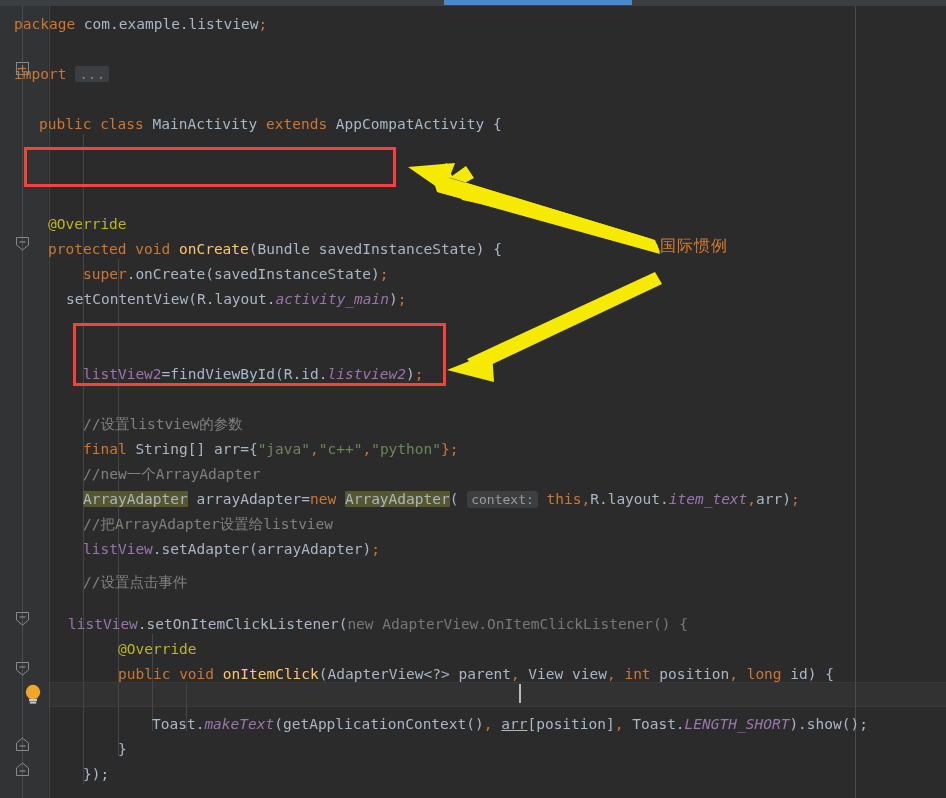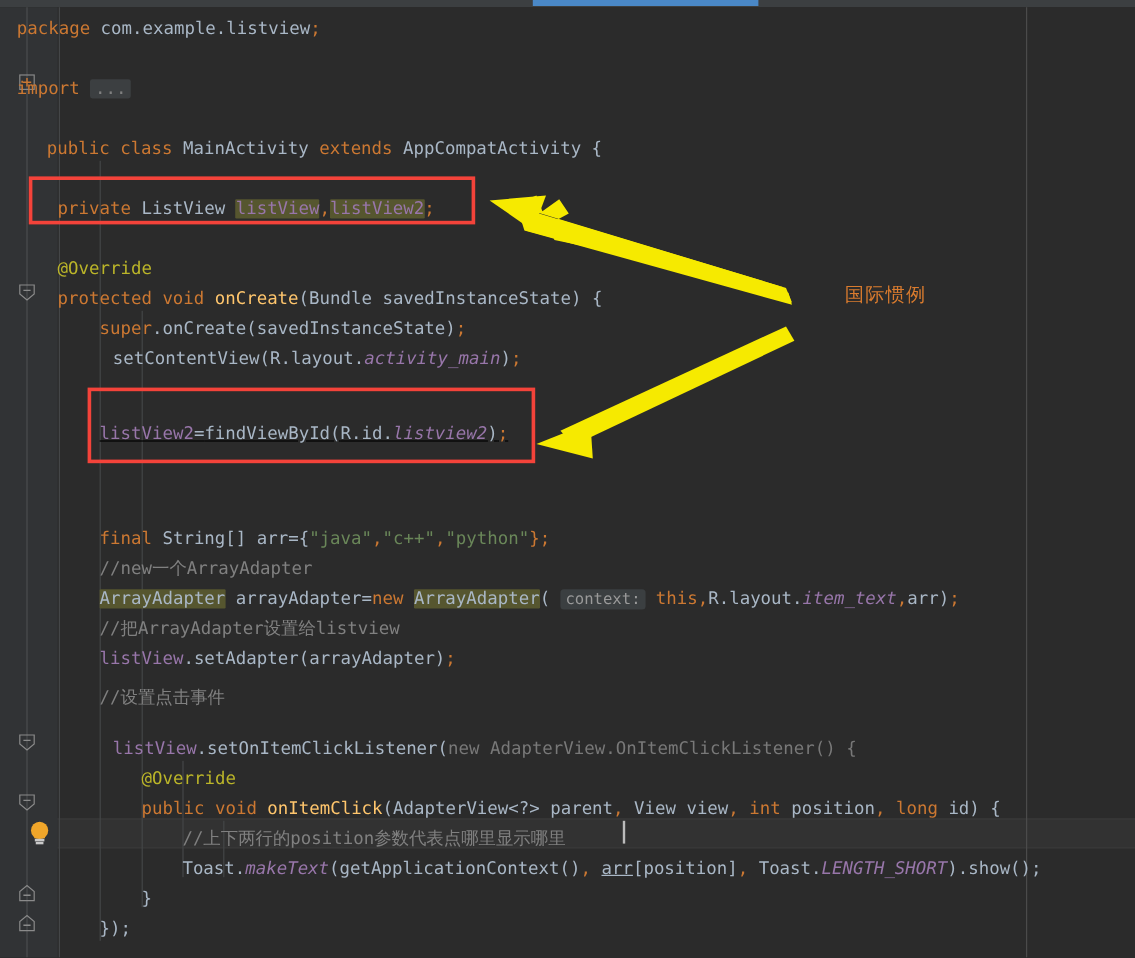--- a/index.html
+++ b/index.html
@@ -144,53 +144,52 @@
     <div class="indent-guide" style="left:186px;top:678px;height:47px;"></div>
 
     <div class="code">
 
       <div class="line" style="top:6px;left:14px;"><span class="kw">package</span><span class="plain"> </span><span class="plain">com.example.listview</span><span class="semi">;</span></div>
 
       <div class="line" style="top:56px;left:14px;text-align:right;"><span class="kw">import</span><span class="plain"> </span><span class="foldbox">...</span></div>
 
       <div class="line" style="top:106px;left:14px;margin-left:25px;"><span class="kw">public</span><span class="plain"> </span><span class="kw">class</span><span class="plain"> </span><span class="plain">MainActivity</span><span class="plain"> </span><span class="kw">extends</span><span class="plain"> </span><span class="plain">AppCompatActivity</span><span class="plain"> </span><span class="plain">{</span></div>
 
-      <div class="line" style="top:156px;left:48px;"><span class="kw">private</span><span class="plain"> </span><span class="type">ListView</span><span class="plain"> </span><span class="fld hl">listView</span><span class="semi">,</span><span class="fld hl">listView2</span><span class="semi">;</span></div>
 
       <div class="line" style="top:206px;left:48px;"><span class="anno">@Override</span></div>
 
       <div class="line" style="top:231px;left:48px;"><span class="kw">protected</span><span class="plain"> </span><span class="kw">void</span><span class="plain"> </span><span class="meth">onCreate</span><span class="punct">(</span><span class="plain">Bundle</span><span class="plain"> </span><span class="plain">savedInstanceState</span><span class="punct">) </span><span class="plain">{</span></div>
 
       <div class="line" style="top:256px;left:83px;"><span class="kw">super</span><span class="punct">.</span><span class="plain">onCreate</span><span class="punct">(</span><span class="plain">savedInstanceState</span><span class="punct">)</span><span class="semi">;</span></div>
 
-      <div class="line" style="top:281px;left:94px;"><span class="plain">setContentView</span><span class="punct">(</span><span class="plain">R.layout.</span><span class="stat">activity_main</span><span class="punct">)</span><span class="semi">;</span></div>
-
-
-      <div class="line" style="top:344px;left:83px;text-decoration:underline;"><span class="fld">listView2</span><span class="punct">=</span><span class="plain">findViewById</span><span class="punct">(</span><span class="plain">R.id.</span><span class="stat">listview2</span><span class="punct">)</span><span class="semi">;</span></div>
-
+      <div class="line" style="top:281px;left:66px;"><span class="plain">setContentView</span><span class="punct">(</span><span class="plain">R.layout.</span><span class="stat">activity_main</span><span class="punct">)</span><span class="semi">;</span></div>
+
+
+      <div class="line" style="top:356px;left:83px;"><span class="fld">listView2</span><span class="punct">=</span><span class="plain">findViewById</span><span class="punct">(</span><span class="plain">R.id.</span><span class="stat">listview2</span><span class="punct">)</span><span class="semi">;</span></div>
+
+      <div class="line" style="top:406px;left:83px;"><span class="cmt">//设置listview的参数</span></div>
 
       <div class="line" style="top:431px;left:83px;"><span class="kw">final</span><span class="plain"> </span><span class="plain">String[]</span><span class="plain"> </span><span class="plain">arr</span><span class="punct">={</span><span class="str">"java"</span><span class="semi">,</span><span class="str">"c++"</span><span class="semi">,</span><span class="str">"python"</span><span class="semi">};</span></div>
 
       <div class="line" style="top:456px;left:83px;"><span class="cmt">//new一个ArrayAdapter</span></div>
 
       <div class="line" style="top:481px;left:83px;"><span class="plain hl">ArrayAdapter</span><span class="plain"> </span><span class="plain">arrayAdapter</span><span class="punct">=</span><span class="kw">new</span><span class="plain"> </span><span class="plain hl">ArrayAdapter</span><span class="punct">(</span><span class="plain"> </span><span class="hintbox">context:</span><span class="plain"> </span><span class="kw">this</span><span class="semi">,</span><span class="plain">R.layout.</span><span class="stat">item_text</span><span class="semi">,</span><span class="plain">arr</span><span class="punct">)</span><span class="semi">;</span></div>
 
       <div class="line" style="top:531px;left:83px;"><span class="fld">listView</span><span class="punct">.</span><span class="plain">setAdapter</span><span class="punct">(</span><span class="plain">arrayAdapter</span><span class="punct">)</span><span class="semi">;</span></div>
 
       <div class="line" style="top:506px;left:83px;"><span class="cmt">//把ArrayAdapter设置给listview</span></div>
 
       <div class="line" style="top:564px;left:83px;"><span class="cmt">//设置点击事件</span></div>
 
-      <div class="line" style="top:606px;left:94px;"><span class="fld">listView</span><span class="punct">.</span><span class="plain">setOnItemClickListener</span><span class="punct">(</span><span class="grey">new</span><span class="grey"> </span><span class="grey">AdapterView.OnItemClickListener()</span><span class="grey"> </span><span class="grey">{</span></div>
+      <div class="line" style="top:606px;left:68px;"><span class="fld">listView</span><span class="punct">.</span><span class="plain">setOnItemClickListener</span><span class="punct">(</span><span class="grey">new</span><span class="grey"> </span><span class="grey">AdapterView.OnItemClickListener()</span><span class="grey"> </span><span class="grey">{</span></div>
 
       <div class="line" style="top:631px;left:118px;"><span class="anno">@Override</span></div>
 
       <div class="line" style="top:656px;left:118px;"><span class="kw">public</span><span class="plain"> </span><span class="kw">void</span><span class="plain"> </span><span class="meth">onItemClick</span><span class="punct">(</span><span class="plain">AdapterView&lt;?&gt;</span><span class="plain"> </span><span class="plain">parent</span><span class="semi">, </span><span class="plain">View</span><span class="plain"> </span><span class="plain">view</span><span class="semi">, </span><span class="kw">int</span><span class="plain"> </span><span class="plain">position</span><span class="semi">, </span><span class="kw">long</span><span class="plain"> </span><span class="plain">id</span><span class="punct">) </span><span class="plain">{</span></div>
 
-      <div class="line" style="top:681px;left:152px;"><span class="cmt">//上下两行的position参数代表点哪里显示哪里</span></div>
 
       <div class="line" style="top:706px;left:152px;"><span class="plain">Toast.</span><span class="stat">makeText</span><span class="punct">(</span><span class="plain">getApplicationContext()</span><span class="semi">, </span><span class="plain uline">arr</span><span class="punct">[</span><span class="plain">position</span><span class="punct">]</span><span class="semi">, </span><span class="plain">Toast.</span><span class="stat">LENGTH_SHORT</span><span class="punct">)</span><span class="plain">.show();</span></div>
 
       <div class="line" style="top:731px;left:118px;"><span class="plain">}</span></div>
 
       <div class="line" style="top:756px;left:83px;"><span class="plain">});</span></div>
 
       
       <div class="caret" style="left:519px;top:678px;"></div>
     </div>
@@ -208,15 +207,15 @@
       <polygon points="657,244 432,176 437,192 660,254" fill="#f6ea00"></polygon>
       <polygon points="408,167 455,163 444,192" fill="#f6ea00"></polygon>
     </g>
 
     <g>
       <polygon points="655,272 467,359 478,371 662,284" fill="#f6ea00"></polygon>
       <polygon points="447,370 492,352 494,382" fill="#f6ea00"></polygon>
     </g>
   </svg>
 
-  <div class="ann-text" style="left:660px;top:236px;margin-left:44px;">国际惯例</div>
+  <div class="ann-text" style="left:660px;top:236px;">国际惯例</div>
 
 </div>
 
 </body></html>

